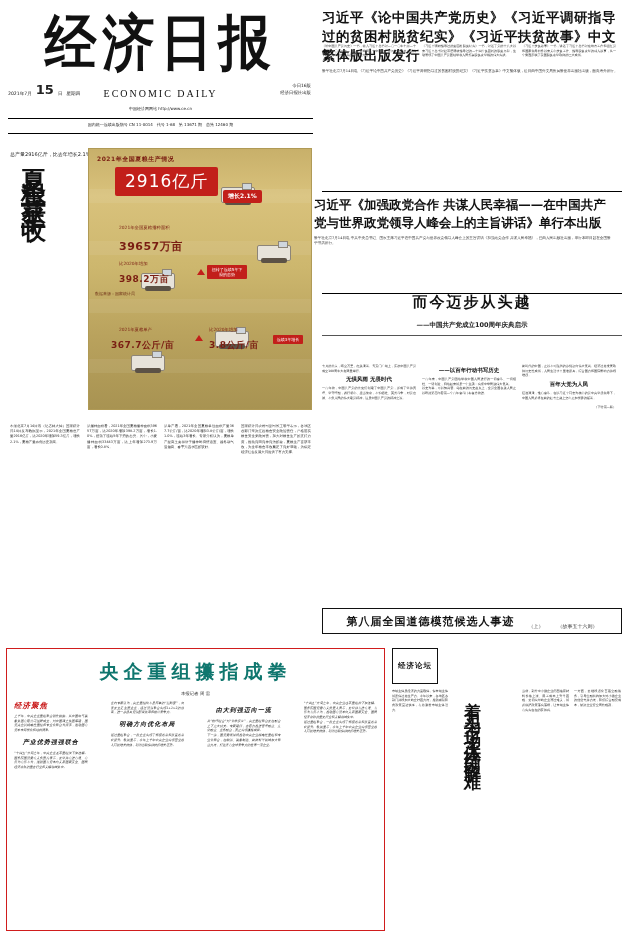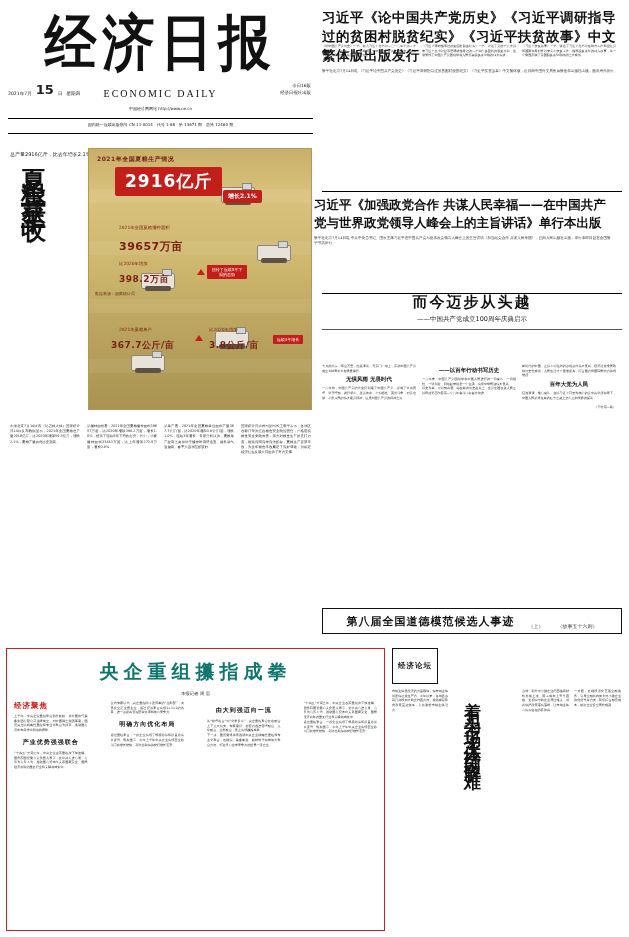--- a/index.html
+++ b/index.html
@@ -111,21 +111,21 @@
     background: #5c5246; border-radius: 2px;
   }
   .combine .cab { position: absolute; right: 2px; top: -5px; width: 10px; height: 7px; background:#cfd6dd; border:1px solid #8d8578; }
   .ig-title {
     position: absolute; left: 8px; top: 6px;
     font-size: 6px; color: #7a1d12; font-weight: bold; letter-spacing: .5px;
   }
   .ig-big {
     position: absolute; left: 26px; top: 18px;
     background: #c21f1a; color: #fff;
-    font-size: 17px; font-weight: bold;
+    font-size: 17px; font-weight: normal;
     padding: 3px 10px; border-radius: 2px;
     letter-spacing: 1px;
   }
   .ig-badge {
     position: absolute;
     background: #c21f1a; color: #fff; font-size: 6px; font-weight: bold;
     padding: 2px 5px; border-radius: 2px;
   }
   .ig-sub {
     position: absolute; color: #7a1d12; font-size: 4.4px; line-height: 6px;
@@ -170,21 +170,21 @@
   .hl-l {
     font-family: "DejaVu Serif", "Liberation Serif", serif;
     font-weight: bold; font-size: 12.5px; line-height: 18px; color: #111;
   }
   .hl-m {
     font-family: "DejaVu Serif", "Liberation Serif", serif;
     font-weight: bold; font-size: 15px; line-height: 20px; color: #111;
     text-align: center; letter-spacing: 2px;
   }
   .hl-sub-center {
-    text-align: center; font-size: 6.5px; color: #222; margin-top: 3px;
+    text-align: center; font-size: 6.5px; color: #222; margin-top: 9px; font-weight: bold;
   }
   .dateline {
     font-size: 3.6px; color: #333; margin: 4px 0 4px 0; line-height: 5.4px;
   }
   hr.rule { border: none; border-top: 1px solid #000; margin: 5px 0; }
   hr.rule.thin { border-top: .5px solid #555; }
 
   
   #rt-3col {
     position: absolute; left: 322px; top: 44px; width: 300px; height: 100px;
@@ -225,21 +225,21 @@
     border: 1.5px solid #d01d1d;
     padding: 6px 7px;
     overflow: hidden;
   }
   #redbox .rb-title {
     font-family: "DejaVu Serif","Liberation Serif",serif;
     font-weight: bold; font-size: 19px; text-align: center;
     letter-spacing: 5px; color: #0f766e; margin: 4px 0 6px 0;
   }
   #redbox .byline { text-align: center; font-size: 4.4px; color: #333; margin-bottom: 5px;}
-  #rb-cols { display: flex; gap: 23px; }
+  #rb-cols { display: flex; gap: 23px; font-style: italic; }
   #rb-cols .col { width: 85px; }
   .red-kicker {
     color: #c81414; font-weight: bold; font-size: 7.5px; letter-spacing: 1px;
     margin-bottom: 3px;
   }
   .sec-head {
     font-weight: bold; font-size: 6px; text-align: center; color: #111;
     margin: 5px 0 4px 0; letter-spacing: 1px;
   }
 

